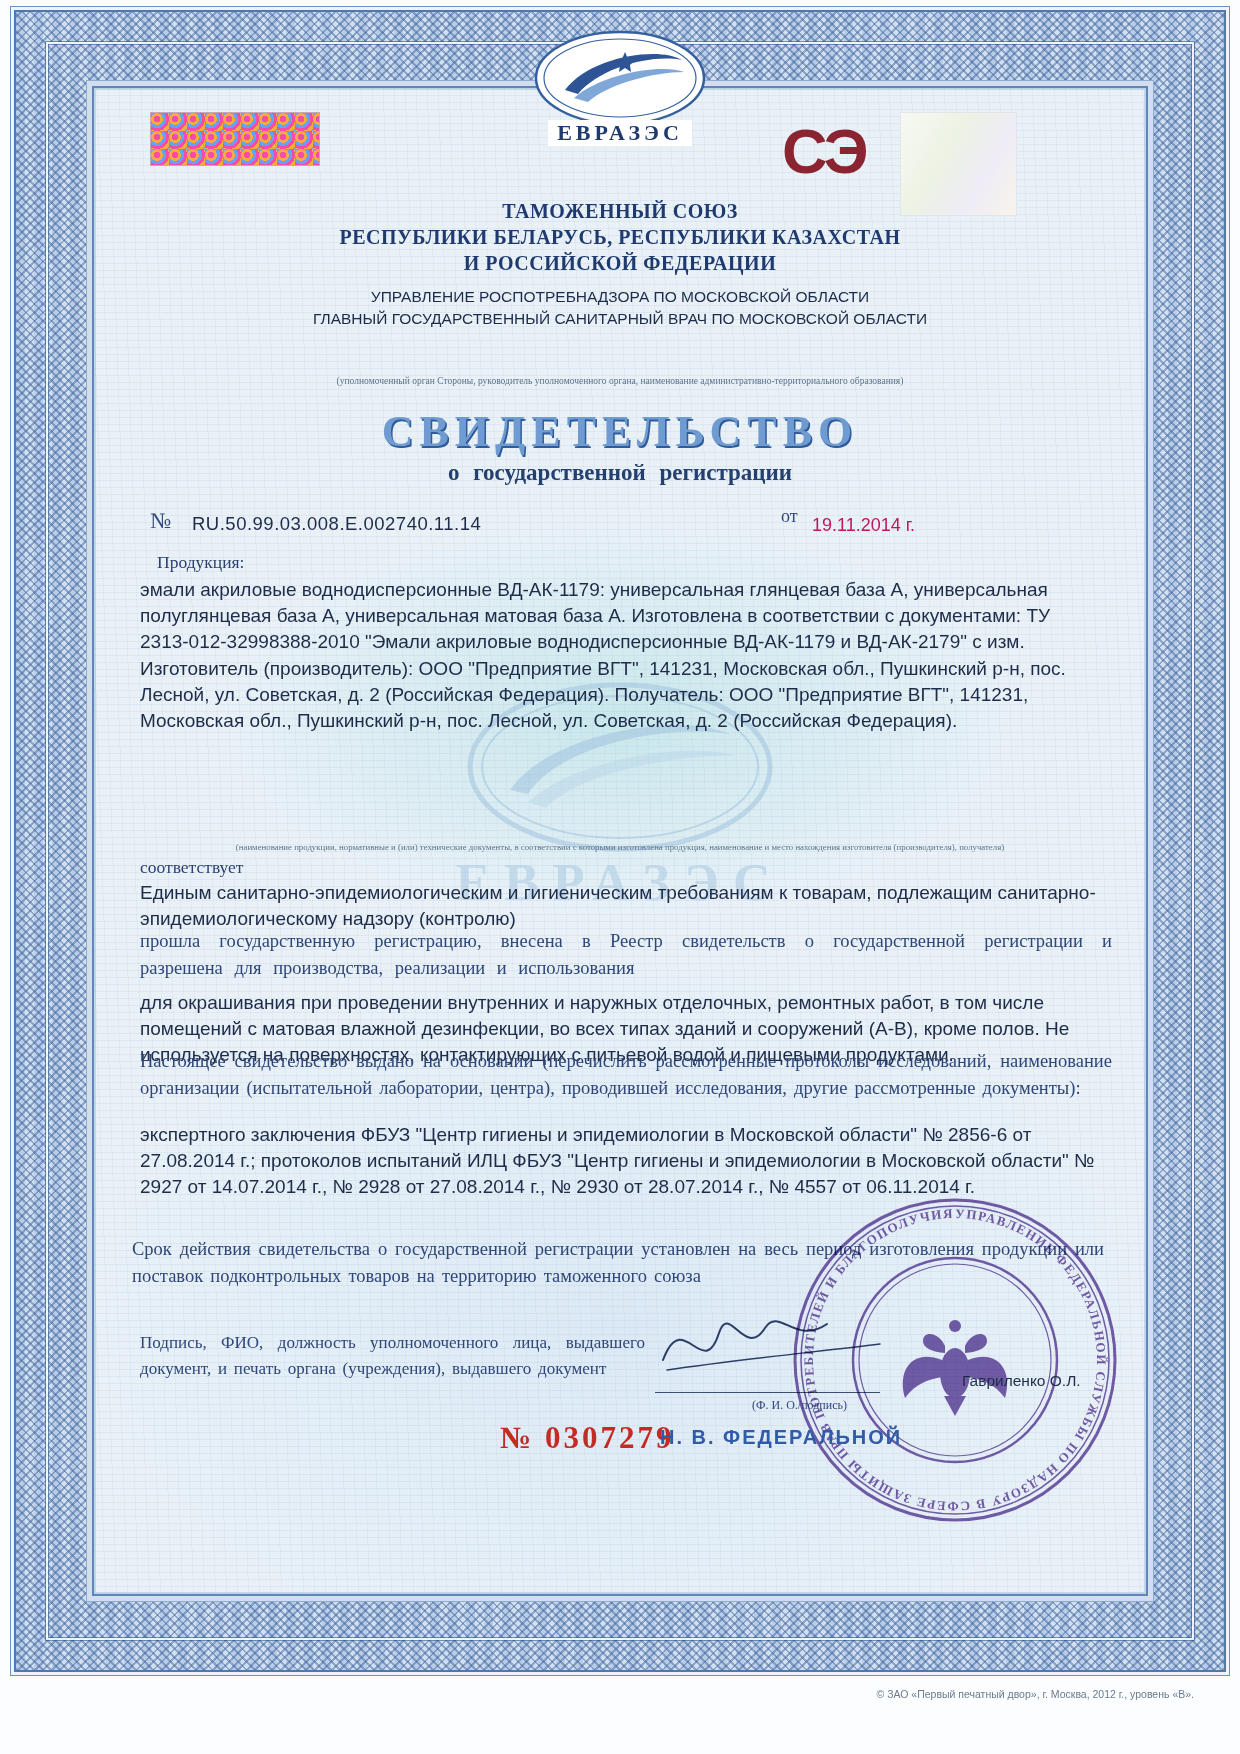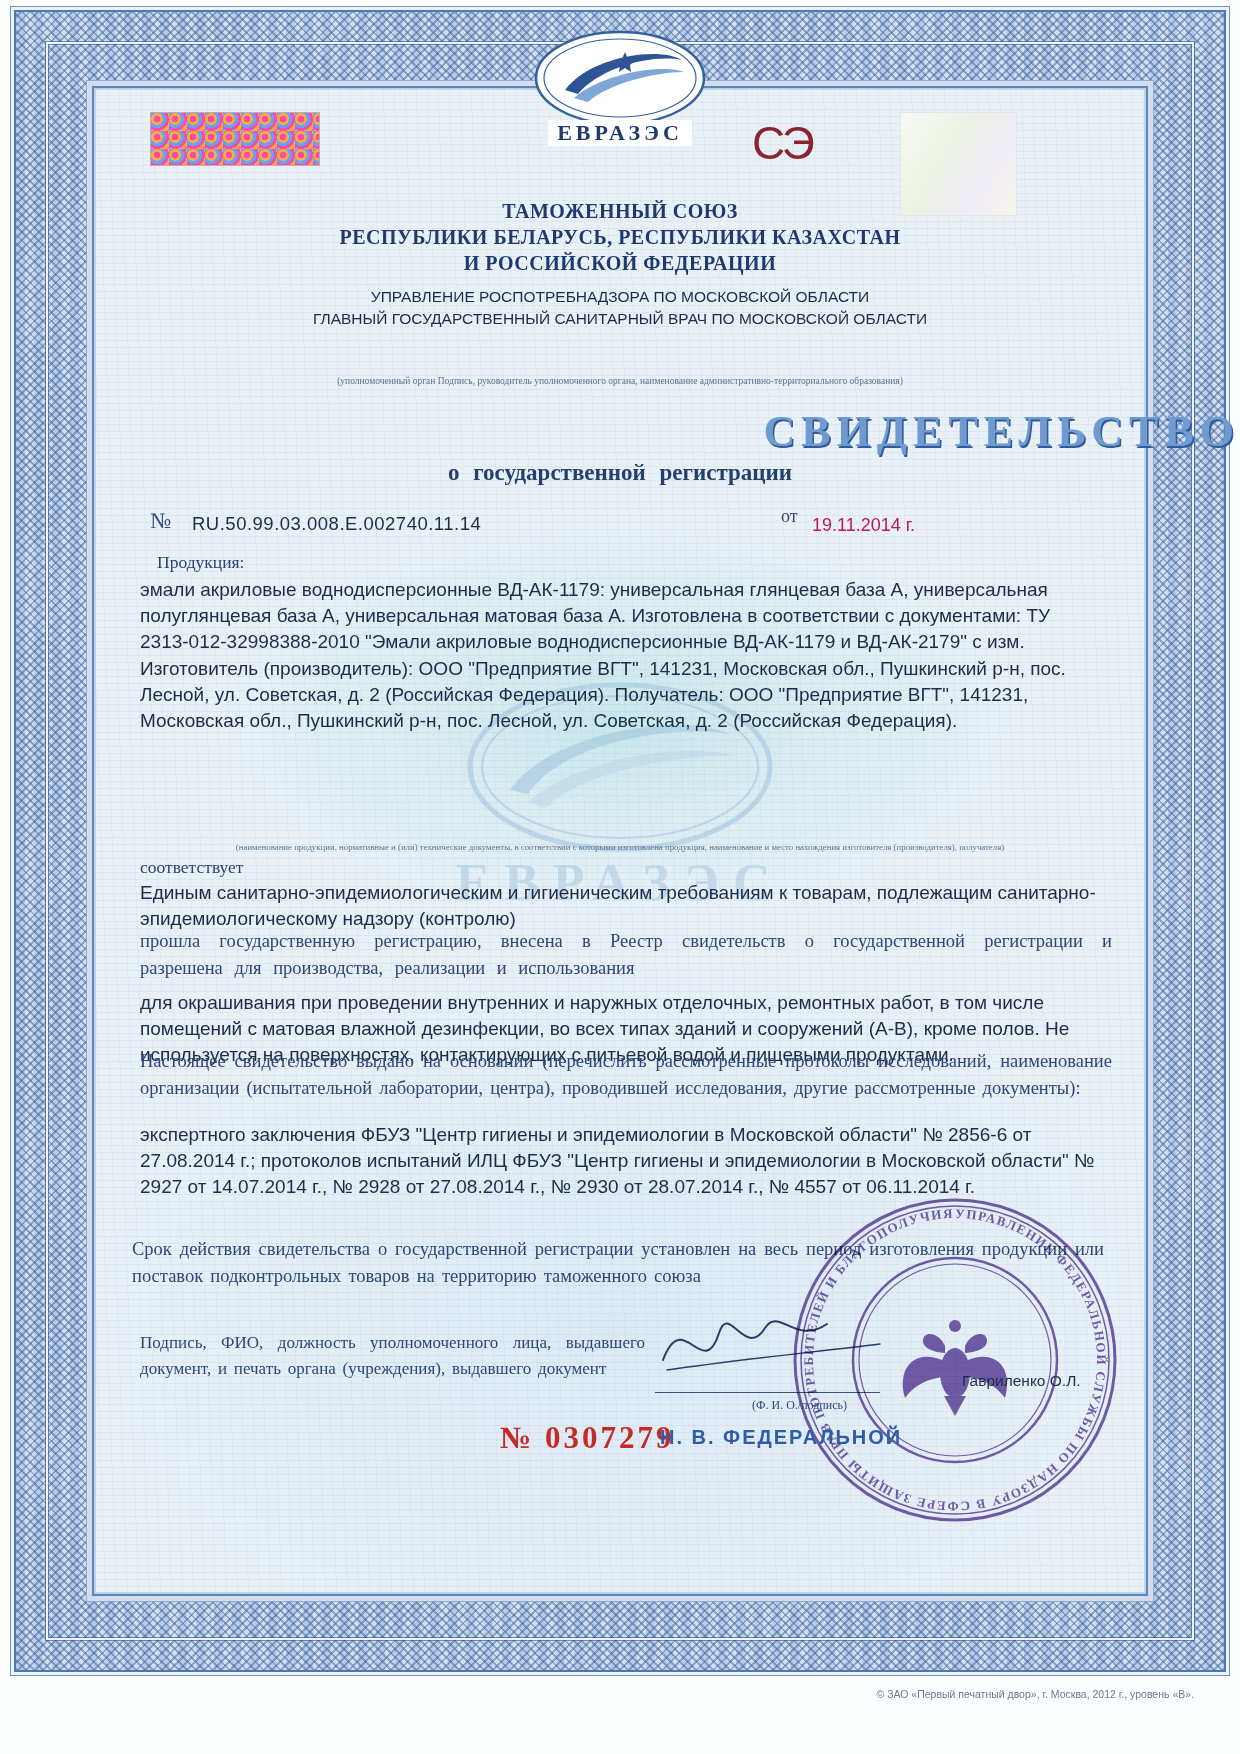--- a/index.html
+++ b/index.html
@@ -51,41 +51,41 @@
     background-image:repeating-radial-gradient(circle at 6px 6px,
       rgba(255,60,160,.9) 0 3px, rgba(255,170,40,.9) 3px 6px, rgba(80,160,255,.9) 6px 9px);
     background-size:18px 18px;
   }
   .holo-patch {
     left:900px; top:112px; width:115px; height:102px; z-index:4;
     background:linear-gradient(120deg,#f7f9f2,#ecf2e4 40%,#efecf7 70%,#f8f4ea);
     border:1px solid #e1e6ec;
   }
   .se-mark {
-    left:752px; top:120px; z-index:5;
-    font-family:"Liberation Sans", sans-serif; font-weight:normal;
-    font-size:46px; letter-spacing:-3px; color:#8a2430; line-height:1;
+    left:782px; top:120px; z-index:5;
+    font-family:"Liberation Sans", sans-serif; font-weight:bold;
+    font-size:63px; letter-spacing:-3px; color:#8a2430; line-height:1;
   }
 
   .header-block { left:0; top:198px; width:100%; text-align:center; z-index:4; }
   .h-serif {
     font-family:"Liberation Serif", serif; font-weight:bold;
     font-size:20px; line-height:1.3; color:#1e3a6e; letter-spacing:.5px;
   }
   .h-sans { font-size:15.5px; line-height:1.4; color:#1c2b4a; }
   .h-sans-group { margin-top:10px; }
 
   .caption {
     font-family:"Liberation Serif", serif; color:#5d7289; text-align:center;
   }
   .auth-caption { left:0; top:376px; width:100%; font-size:9.5px; z-index:4; }
   .prod-caption { left:120px; top:842px; width:1000px; font-size:8.8px; z-index:4; }
 
   .doc-title {
-    left:0; top:406px; width:100%; text-align:right; z-index:4;
+    left:0; top:406px; width:100%; text-align:center; z-index:4;
     font-family:"Liberation Serif", serif; font-weight:bold;
     font-size:44px; letter-spacing:6px; color:#6f9bd0;
     text-shadow:1.5px 1.5px 0 #2f5b9b;
   }
   .doc-subtitle {
     left:0; top:460px; width:100%; text-align:center; z-index:4;
     font-family:"Liberation Serif", serif; font-weight:bold;
     font-size:23px; color:#24406f; word-spacing:8px;
   }
 
@@ -182,21 +182,21 @@
 
   <div class="abs header-block">
     <div class="h-serif">ТАМОЖЕННЫЙ СОЮЗ</div>
     <div class="h-serif">РЕСПУБЛИКИ БЕЛАРУСЬ, РЕСПУБЛИКИ КАЗАХСТАН</div>
     <div class="h-serif">И РОССИЙСКОЙ ФЕДЕРАЦИИ</div>
     <div class="h-sans-group">
       <div class="h-sans">УПРАВЛЕНИЕ РОСПОТРЕБНАДЗОРА ПО МОСКОВСКОЙ ОБЛАСТИ</div>
       <div class="h-sans">ГЛАВНЫЙ ГОСУДАРСТВЕННЫЙ САНИТАРНЫЙ ВРАЧ ПО МОСКОВСКОЙ ОБЛАСТИ</div>
     </div>
   </div>
-  <div class="abs caption auth-caption">(уполномоченный орган Подпись, руководитель уполномоченного органа, наименование административно-территориального образования)</div>
+  <div class="abs caption auth-caption">(уполномоченный орган Стороны, руководитель уполномоченного органа, наименование административно-территориального образования)</div>
 
   <div class="abs doc-title">СВИДЕТЕЛЬСТВО</div>
   <div class="abs doc-subtitle">о государственной регистрации</div>
 
   <div class="abs num-label">№</div>
   <div class="abs num-value">RU.50.99.03.008.Е.002740.11.14</div>
   <div class="abs from-label">от</div>
   <div class="abs date-value">19.11.2014 г.</div>
 
   <div class="abs serif-head prod-label">Продукция:</div>

